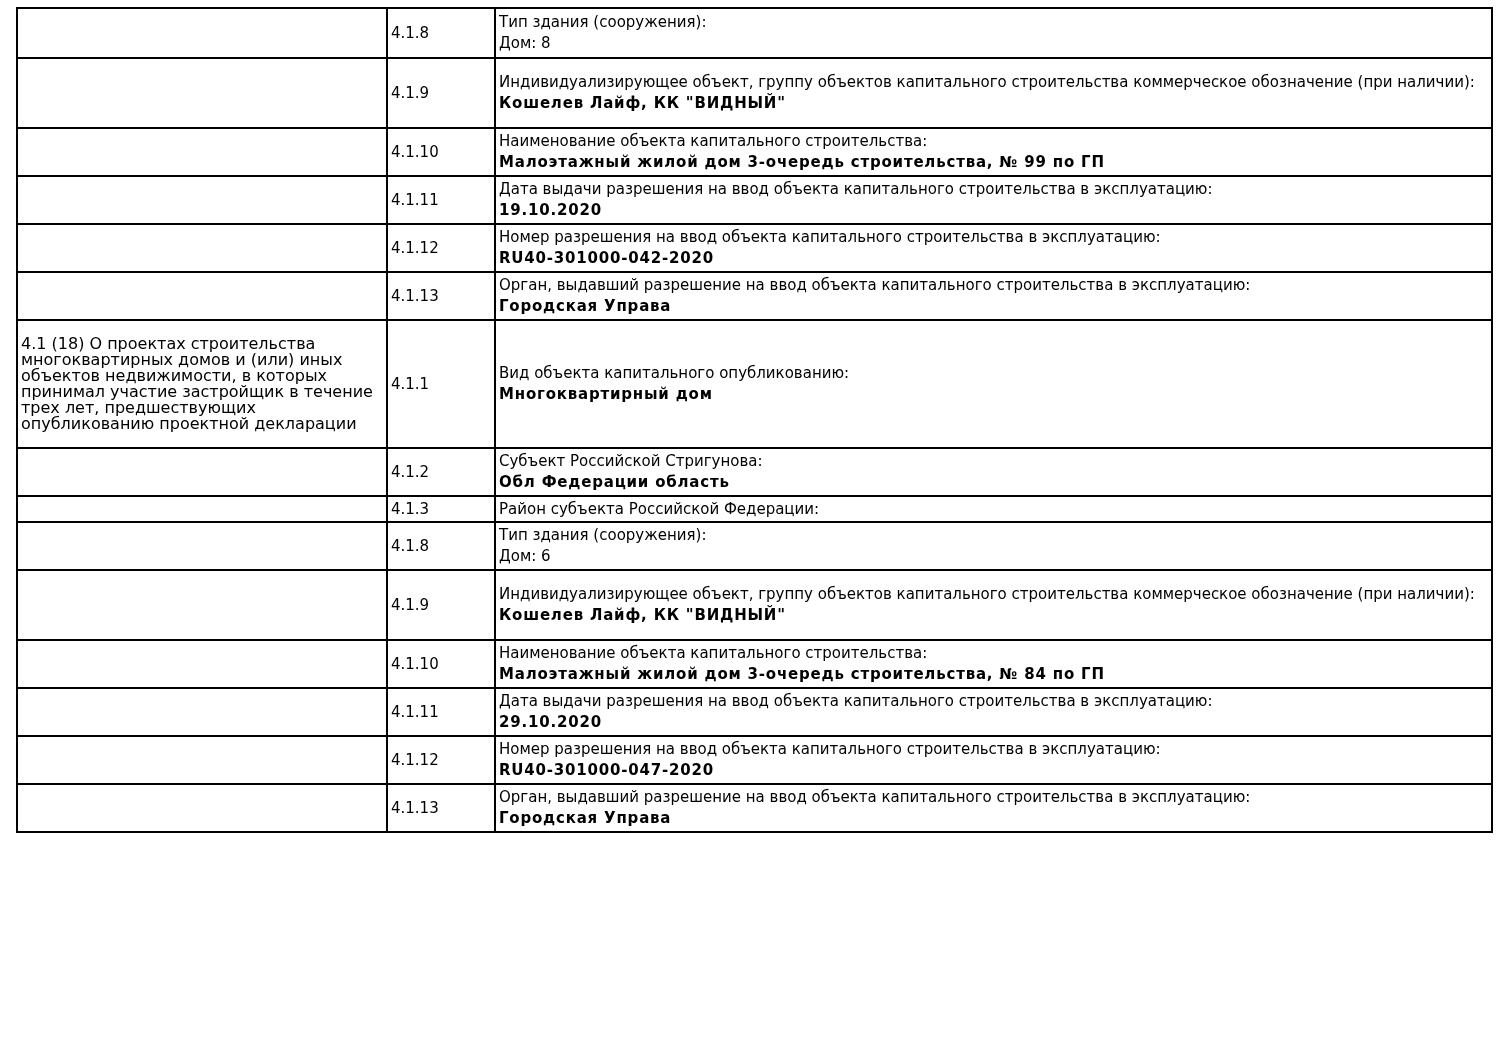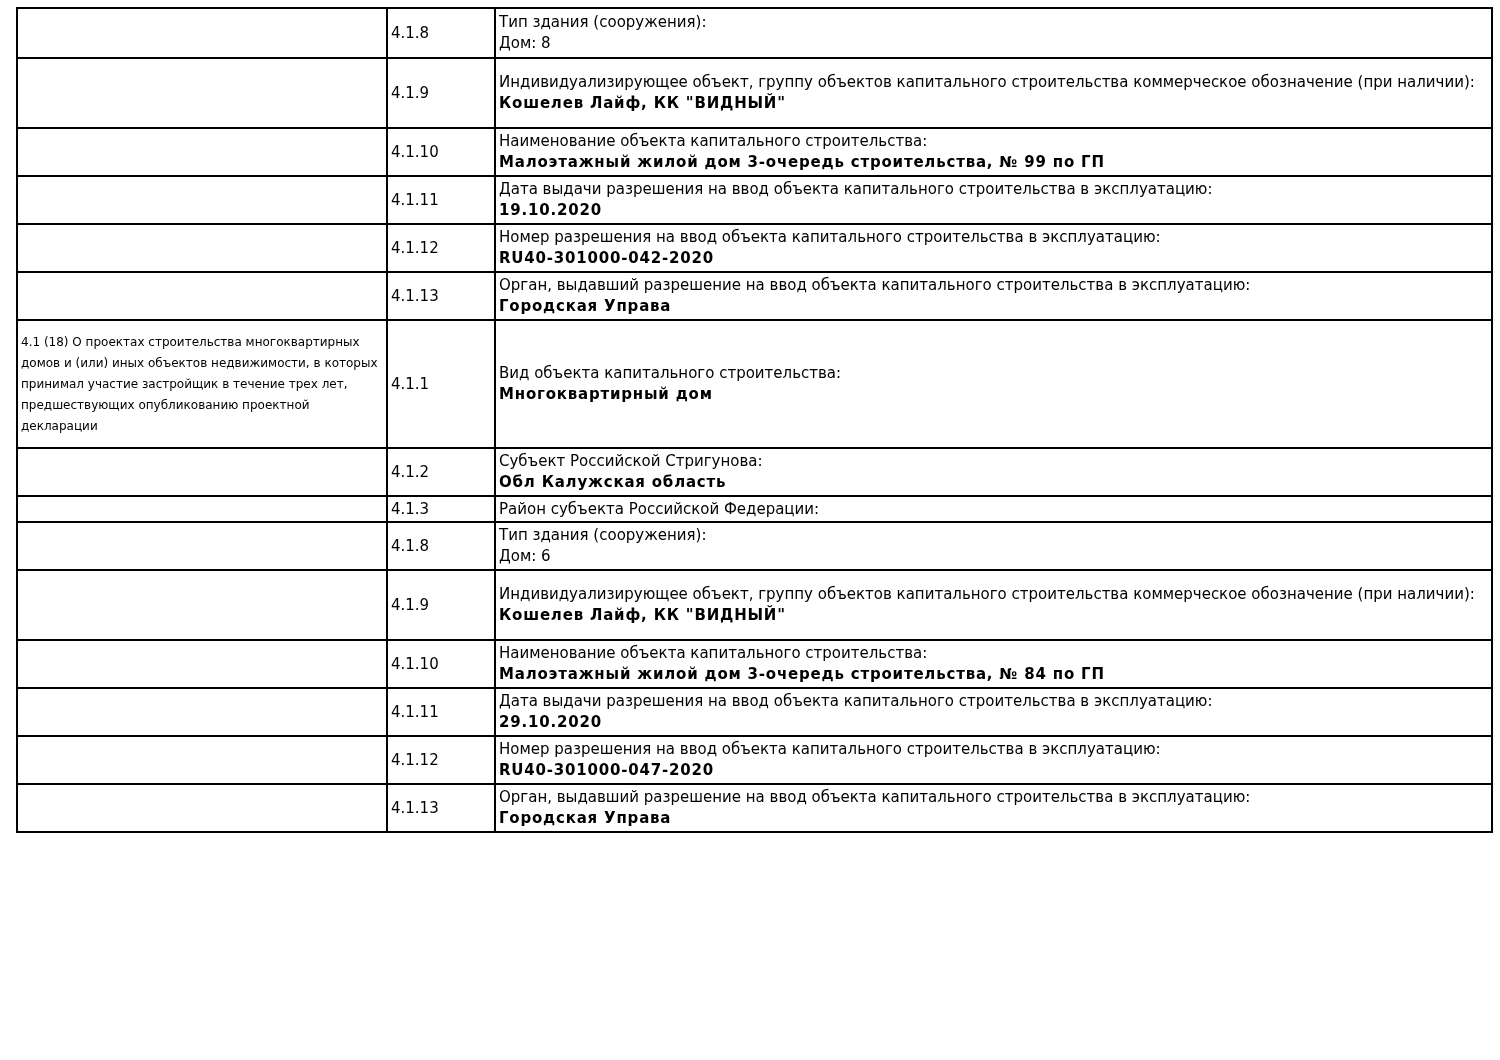--- a/index.html
+++ b/index.html
@@ -29,21 +29,21 @@
   td.c1 { width: 362px; }
   td.c2 { width: 100px; }
   td.c3 { width: 989px; }
   .code { white-space: nowrap; }
   .lbl  { font-weight: normal; }
   .val  { font-weight: normal; }
   .val.bold {
     font-weight: bold;
     letter-spacing: 0.8px;
   }
-  .section-text { font-size: 12px; line-height: 21px; }
+  .section-text { font-size: 16px; line-height: 16px; }
   
   tr.h46  td { height: 46px; }
   tr.h66  td { height: 66px; }
   tr.h44  td { height: 44px; }
   tr.h124 td { height: 124px; }
   tr.h22  td { height: 22px; border-radius: 6px; }
 </style>
 </head>
 <body>
 
@@ -129,35 +129,35 @@
     </tr>
 
     <tr class="h124">
       <td class="c1">
           <div class="section-text">4.1 (18) О проектах строительства многоквартирных домов и (или) иных объектов недвижимости, в которых принимал участие застройщик в течение трех лет, предшествующих опубликованию проектной декларации</div>
         </td>
       <td class="c2">
           <div class="code">4.1.1</div>
         </td>
       <td class="c3">
-        <div class="lbl">Вид объекта капитального строительства:</div>
+        <div class="lbl">Вид объекта капитального опубликованию:</div>
         <div class="val bold">Многоквартирный дом</div>
       </td>
     </tr>
 
     <tr class="h44">
       <td class="c1">
           <div class="section-text"></div>
         </td>
       <td class="c2">
           <div class="code">4.1.2</div>
         </td>
       <td class="c3">
         <div class="lbl">Субъект Российской Стригунова:</div>
-        <div class="val bold">Обл Калужская область</div>
+        <div class="val bold">Обл Федерации область</div>
       </td>
     </tr>
 
     <tr class="h22">
       <td class="c1">
           <div class="section-text"></div>
         </td>
       <td class="c2">
           <div class="code">4.1.3</div>
         </td>

